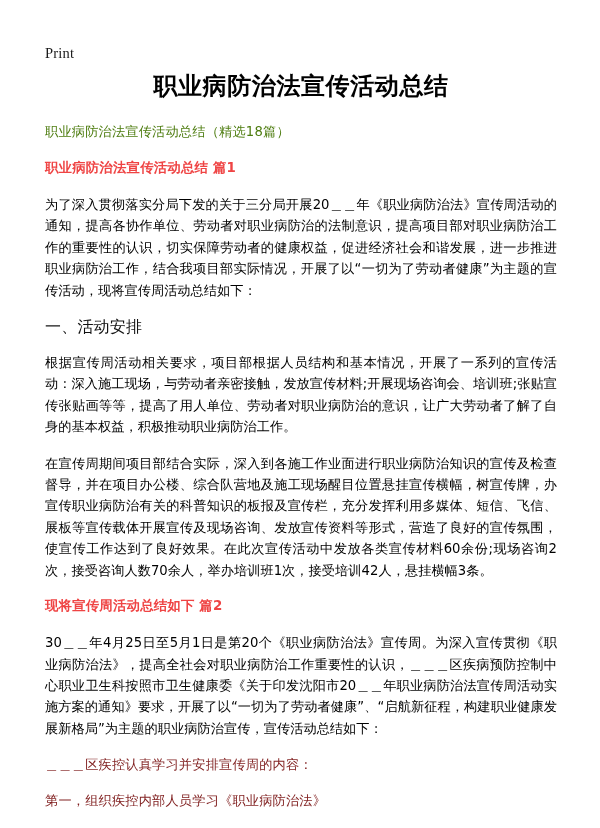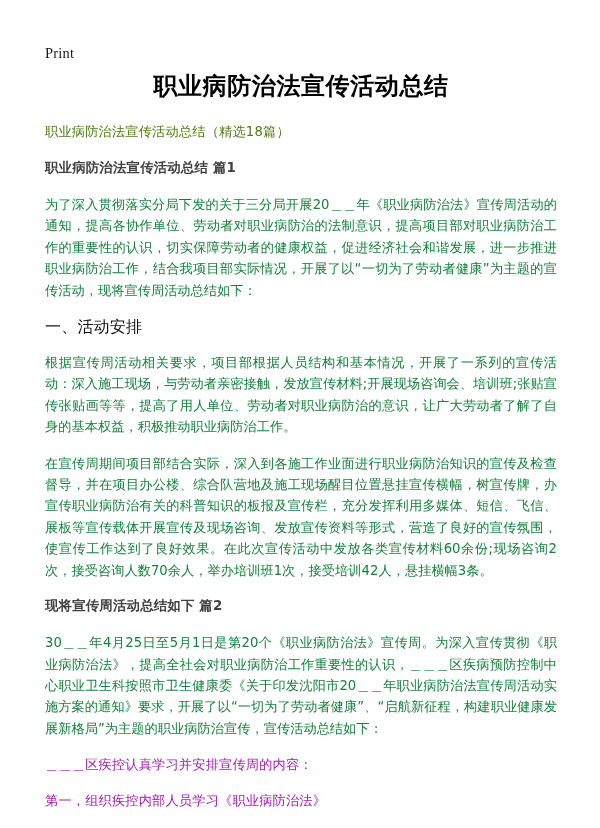--- a/index.html
+++ b/index.html
@@ -53,45 +53,45 @@
     line-height: 20px;
     margin: 0 0 16px 0;
     color: #4d7c0f;
     letter-spacing: 0.2px;
   }
   .sec-heading {
     font-size: 13.4px;
     font-weight: bold;
     line-height: 20px;
     margin: 0 0 16px 0;
-    color: #404040;
+    color: #ef4444;
     letter-spacing: 0.2px;
   }
   .para {
     font-size: 13.2px;
     line-height: 21.4px;
     margin: 0 0 15px 0;
-    color: #15803d;
+    color: #000000;
     text-align: justify;
     text-justify: inter-ideograph;
     letter-spacing: 0.05px;
   }
   .sub-heading {
     font-size: 16px;
     line-height: 21px;
     margin: 0 0 15px 0;
     color: #111111;
     font-weight: normal;
     letter-spacing: 0.2px;
   }
   .line-item {
     font-size: 13.2px;
     line-height: 21px;
     margin: 0 0 15px 0;
-    color: #a21caf;
+    color: #7f1d1d;
     letter-spacing: 0.2px;
   }
 </style>
 </head>
 <body>
 
 <div class="page">
 
   <div class="print-label">Print</div>
 

